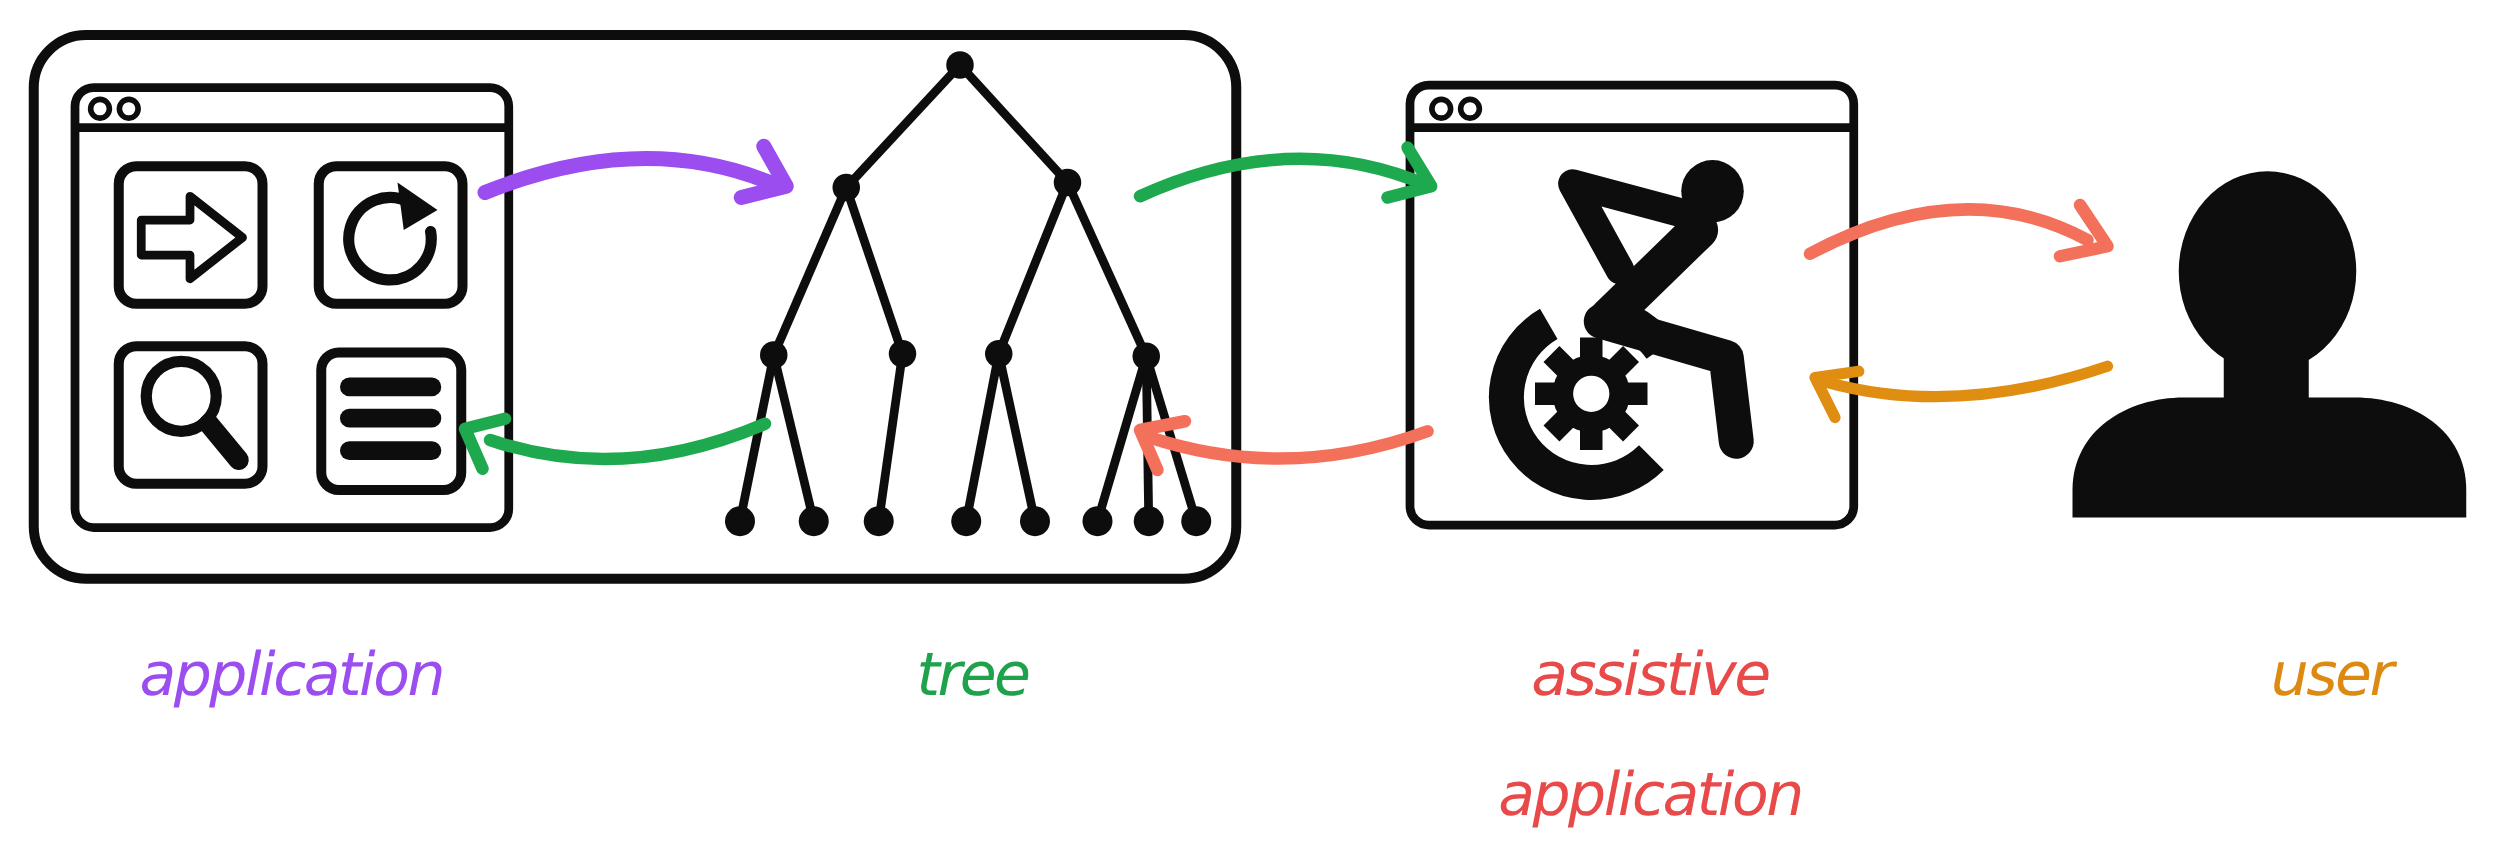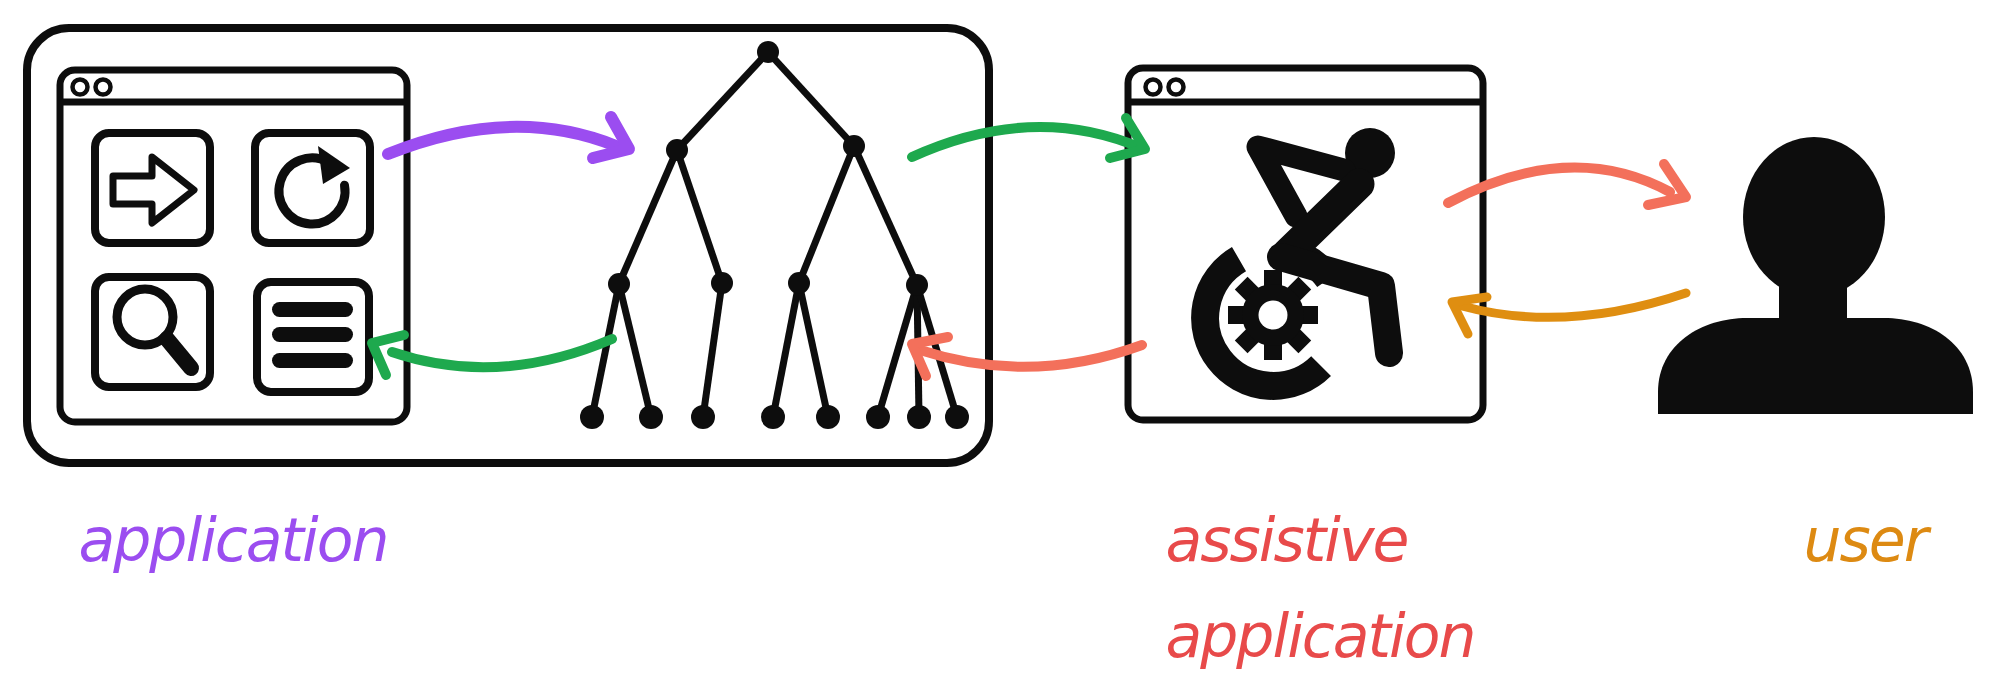--- a/index.html
+++ b/index.html
@@ -8,22 +8,23 @@
     width: 2008px;
     height: 694px;
     background: #ffffff;
     overflow: hidden;
     font-family: "DejaVu Sans", sans-serif;
   }
   .canvas svg { position: absolute; left: 0; top: 0; }
   .lbl {
     position: absolute;
     transform: translateX(-50%);
+    text-align: center;
     font-style: italic;
-    font-size: 60px;
+    font-size: 48px;
     letter-spacing: -2px;
     line-height: 96px;
     white-space: nowrap;
     user-select: none;
   }
   .lbl-purple { color: #9b4df0; }
   .lbl-green  { color: #1fa24c; }
   .lbl-red    { color: #e84a4a; }
   .lbl-orange { color: #dd8a12; margin-left: 45px; }
 </style>
@@ -157,20 +158,21 @@
       <polyline points="1664,164 1686,197 1648,205" stroke-width="10" stroke="#f3705b"></polyline>
 
       <path d="M 1686 293 Q 1565 334 1462 306" stroke-width="9" stroke="#df8e11"></path>
       <polyline points="1468,334 1452,302 1487,297" stroke-width="9" stroke="#df8e11"></polyline>
     </g>
   </svg>
 
   <div class="lbl lbl-purple" style="left:233px; top:492px;">application</div>
 
   <div class="lbl lbl-green" style="left:778px; top:492px;">
+    <div>tree</div>
   </div>
 
   <div class="lbl lbl-red" style="left:1320px; top:492px;">
     <div>assistive</div>
     <div>application</div>
   </div>
 
   <div class="lbl lbl-orange" style="left:1820px; top:492px;">user</div>
 </div>
 

